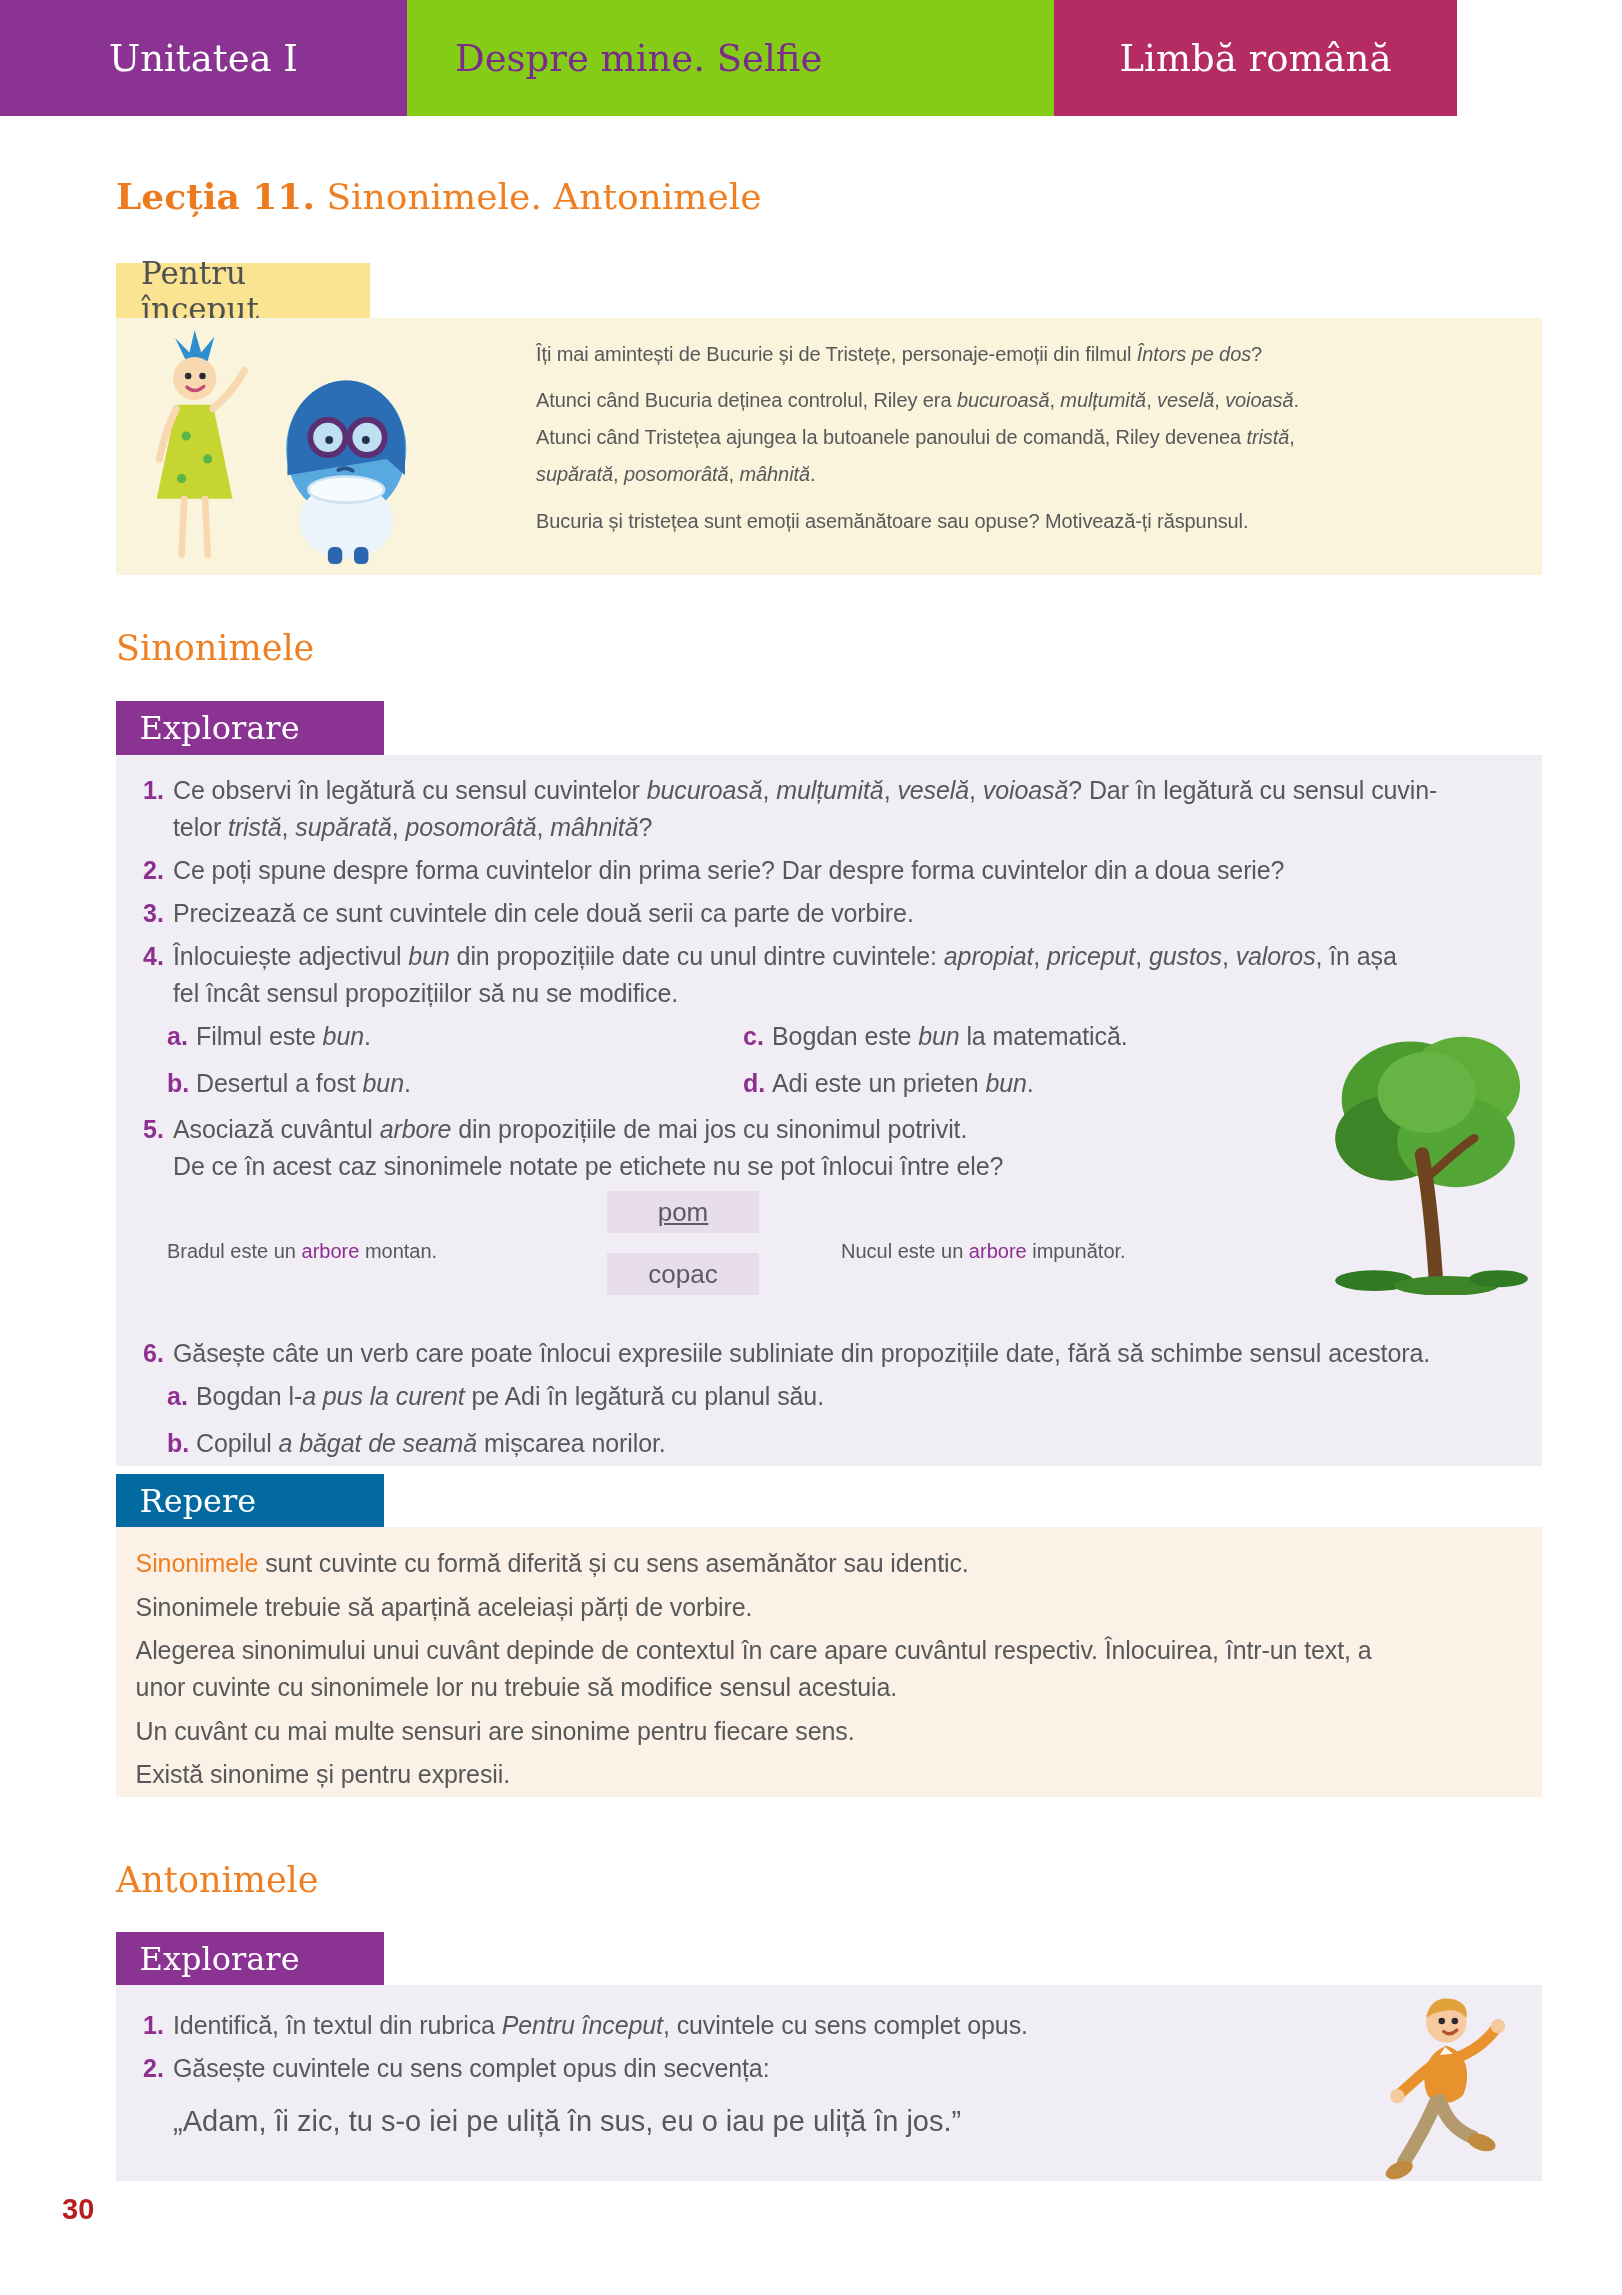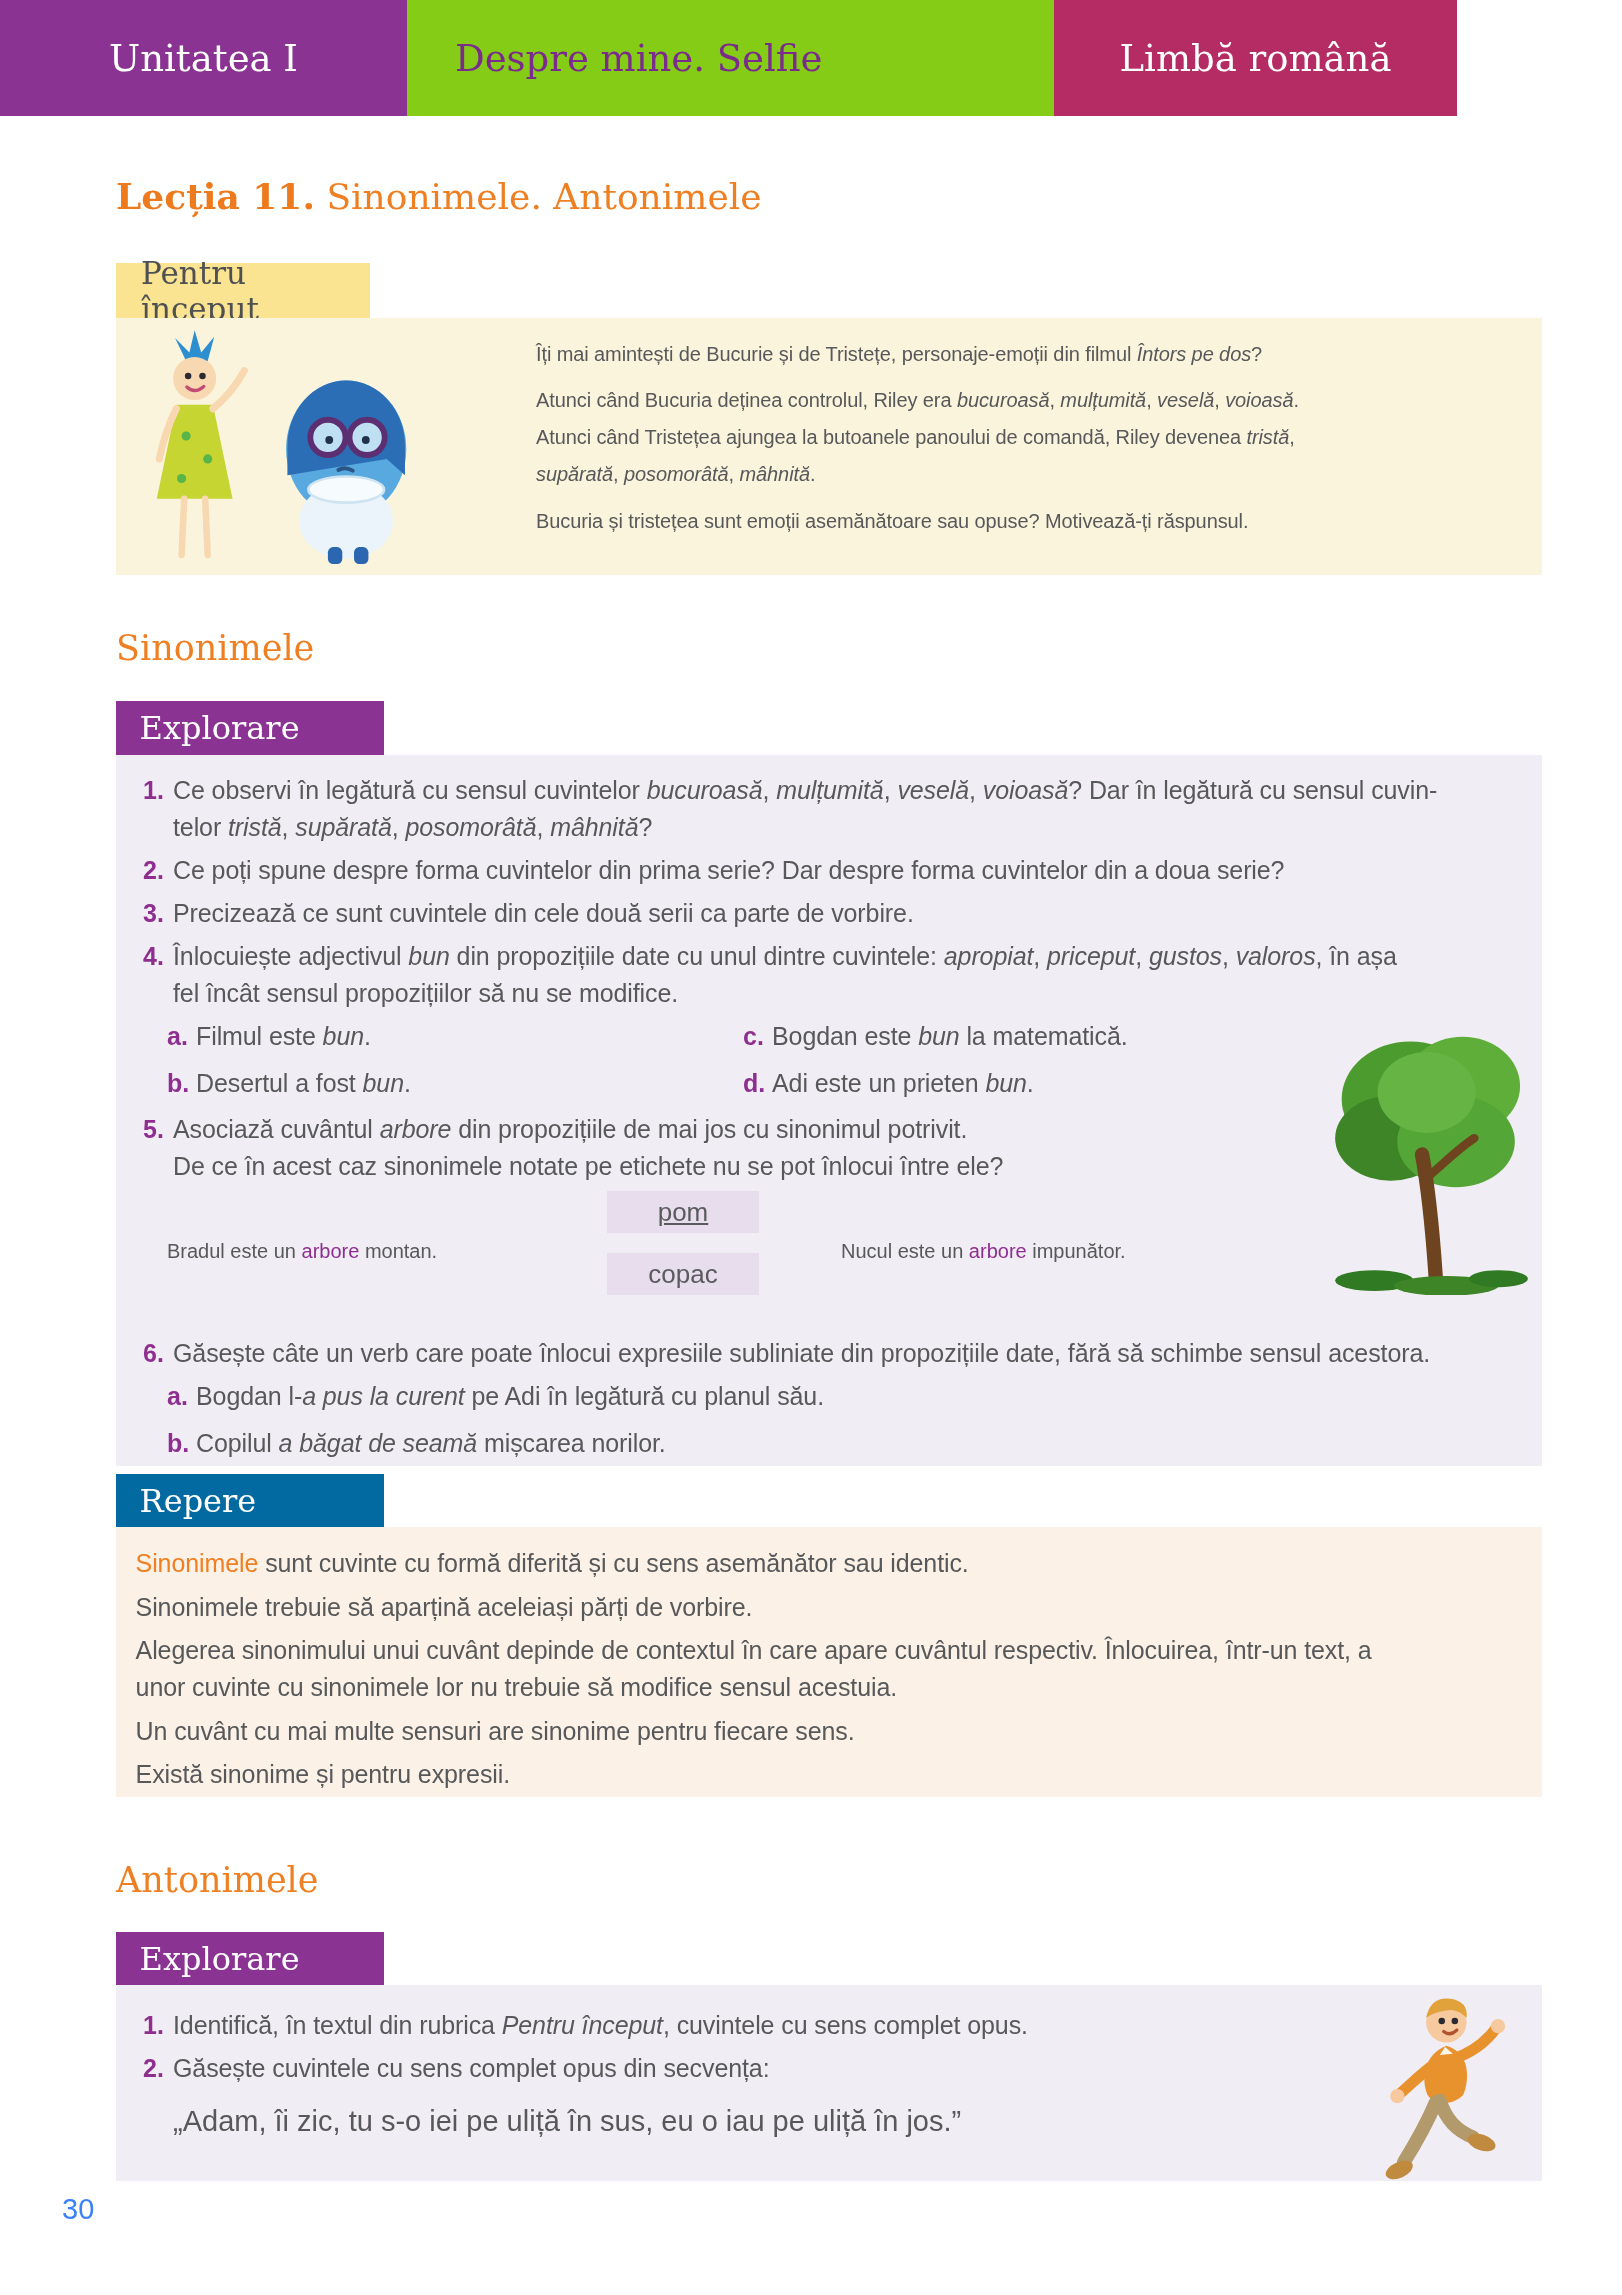--- a/index.html
+++ b/index.html
@@ -74,21 +74,21 @@
   .repere-box{position:absolute;left:116px;top:1527px;width:1426px;height:270px;background:#FBF1E6;
               box-sizing:border-box;padding:18.3px 33px 0 19.6px;font-size:25px;line-height:37px;}
   .repere-box p{margin:0 0 6.5px 0;white-space:pre-line;letter-spacing:-0.1px;}
 
   
   #h-antonimele{top:1860px;}
   #bar-explorare2{top:1932px;}
   .quote-row{margin:15.7px 0 0 30px;font-size:29px;line-height:37px;}
   .runner{position:absolute;right:11.8px;top:2.6px;}
 
-  .page-number{position:absolute;left:62px;top:2193px;font-size:29px;font-weight:normal;color:#3b82f6;}
+  .page-number{position:absolute;left:62px;top:2193px;font-size:29px;font-weight:bold;color:#b91c1c;}
 </style>
 </head>
 <body>
 
 <div class="page">
 
   <div class="hdr">
     <div class="hdr-unit">
       <span>Unitatea I</span>
     </div>

